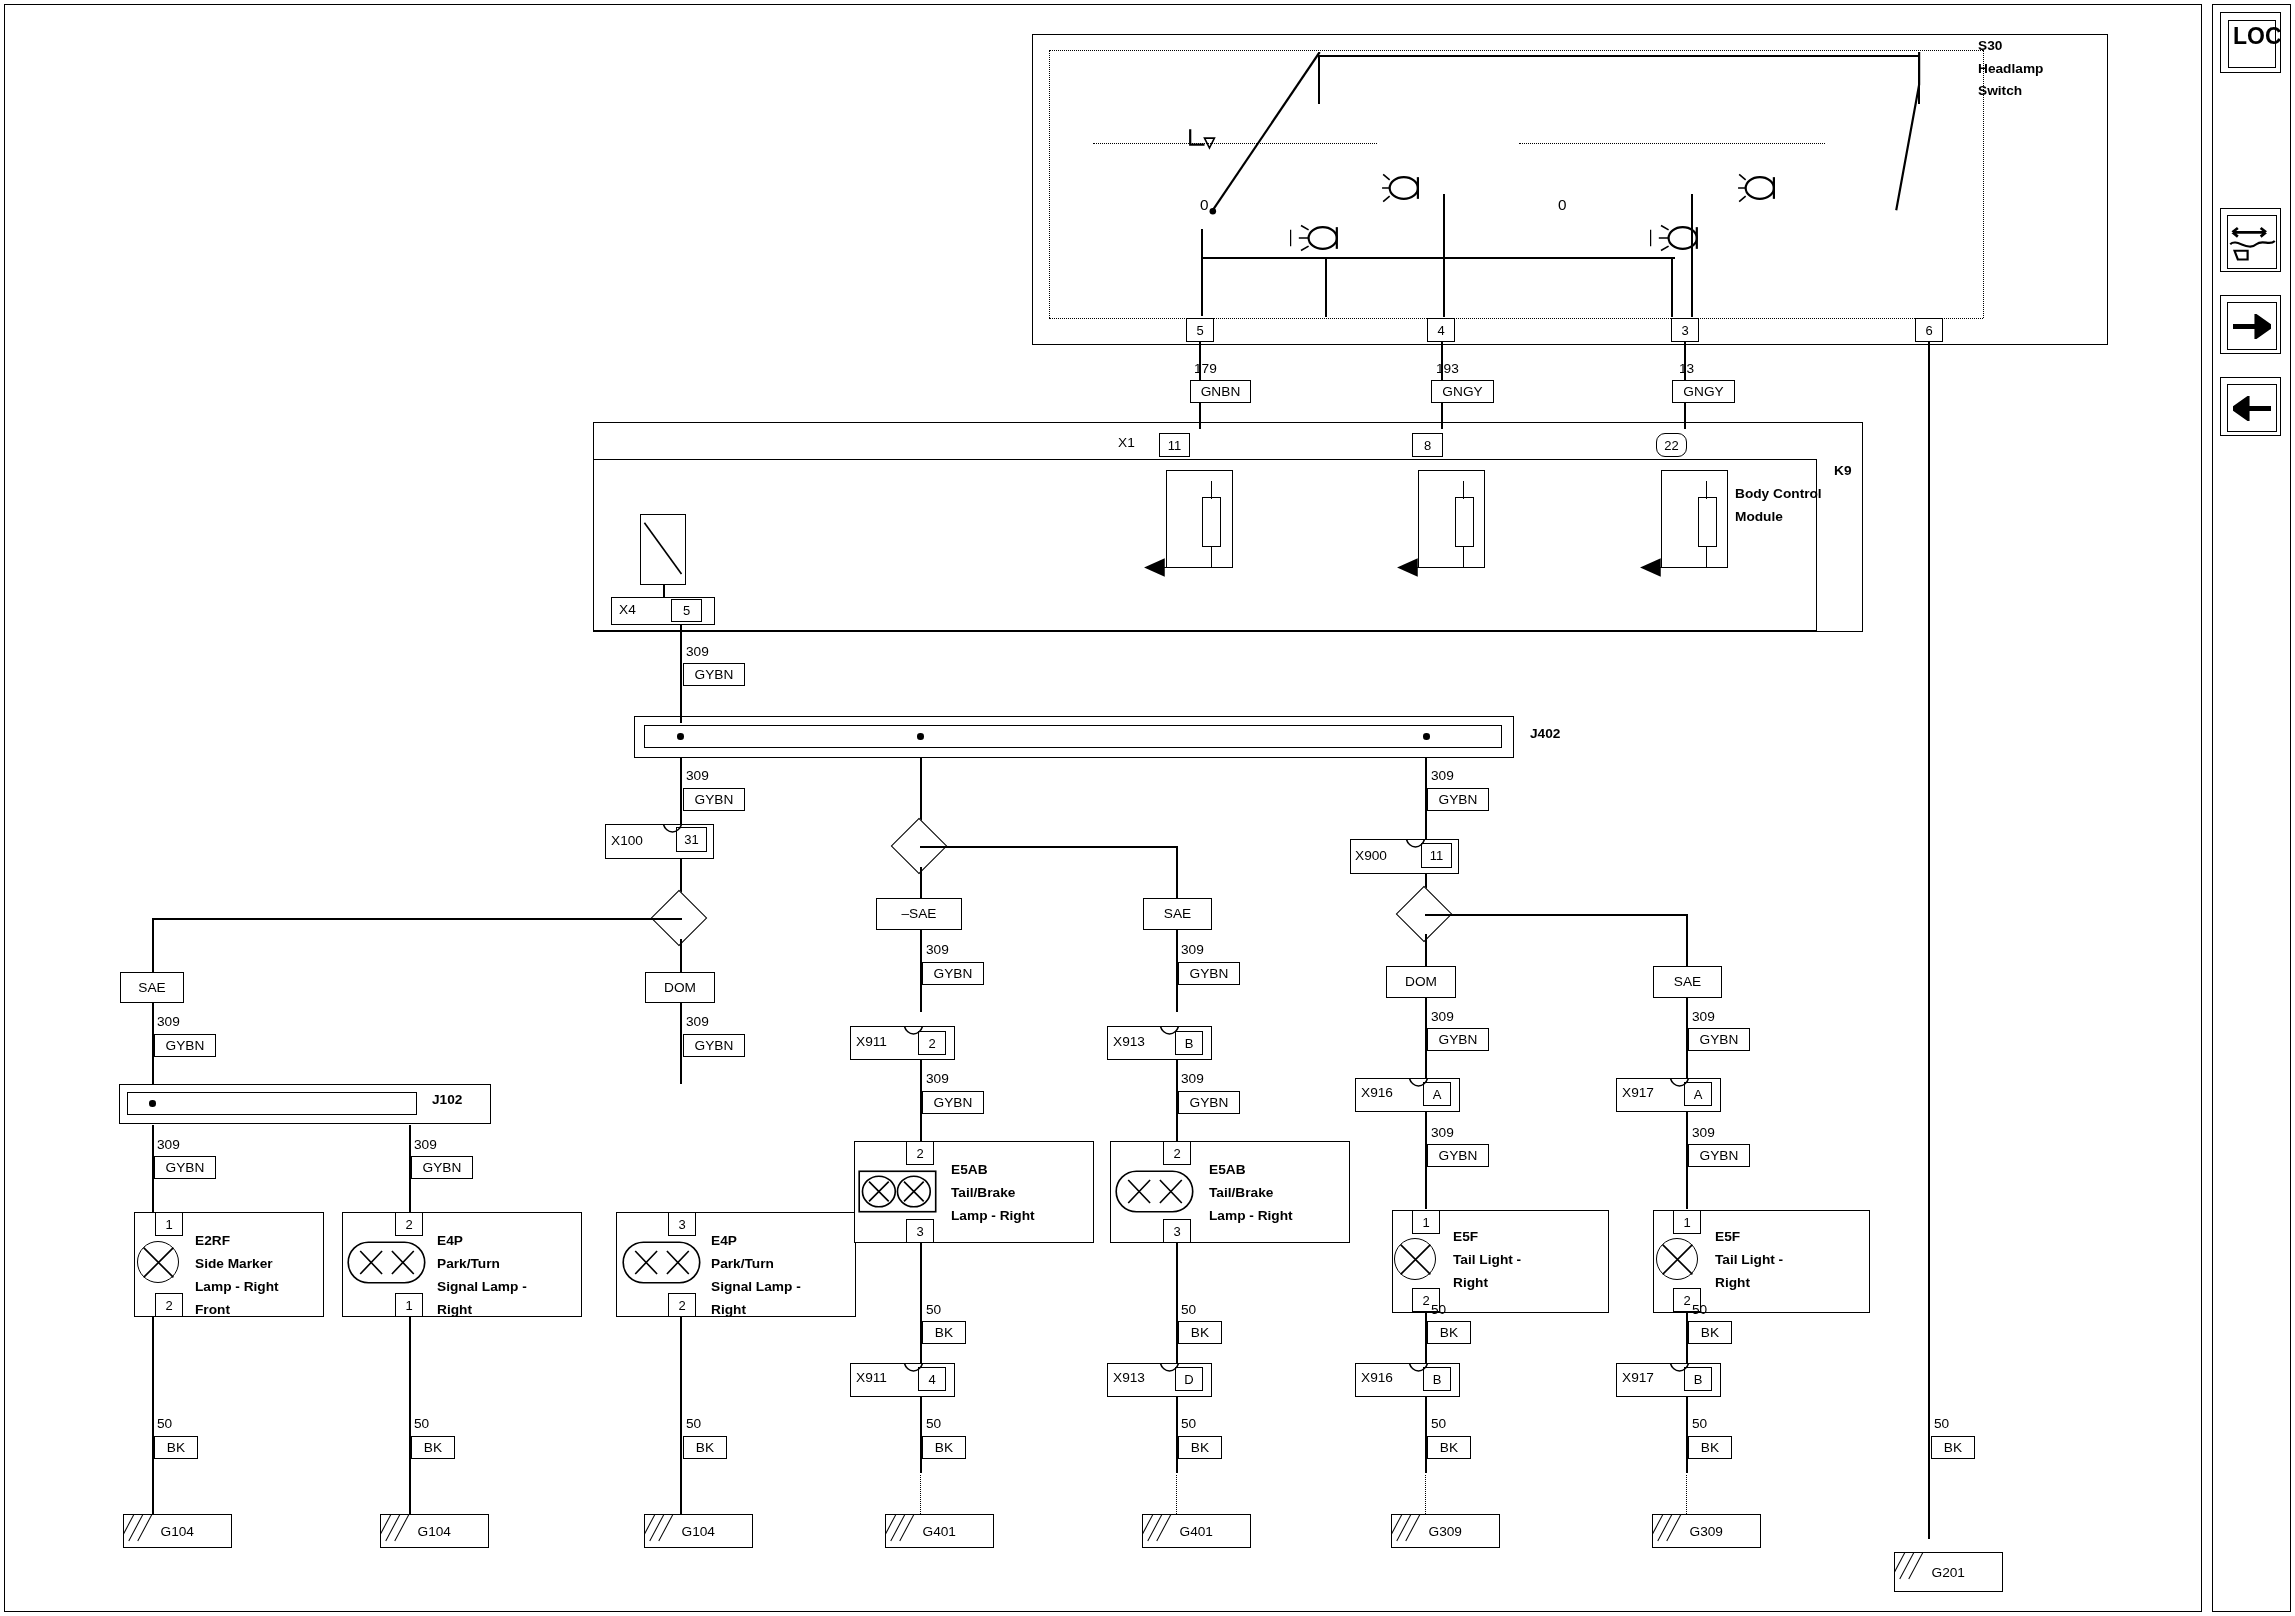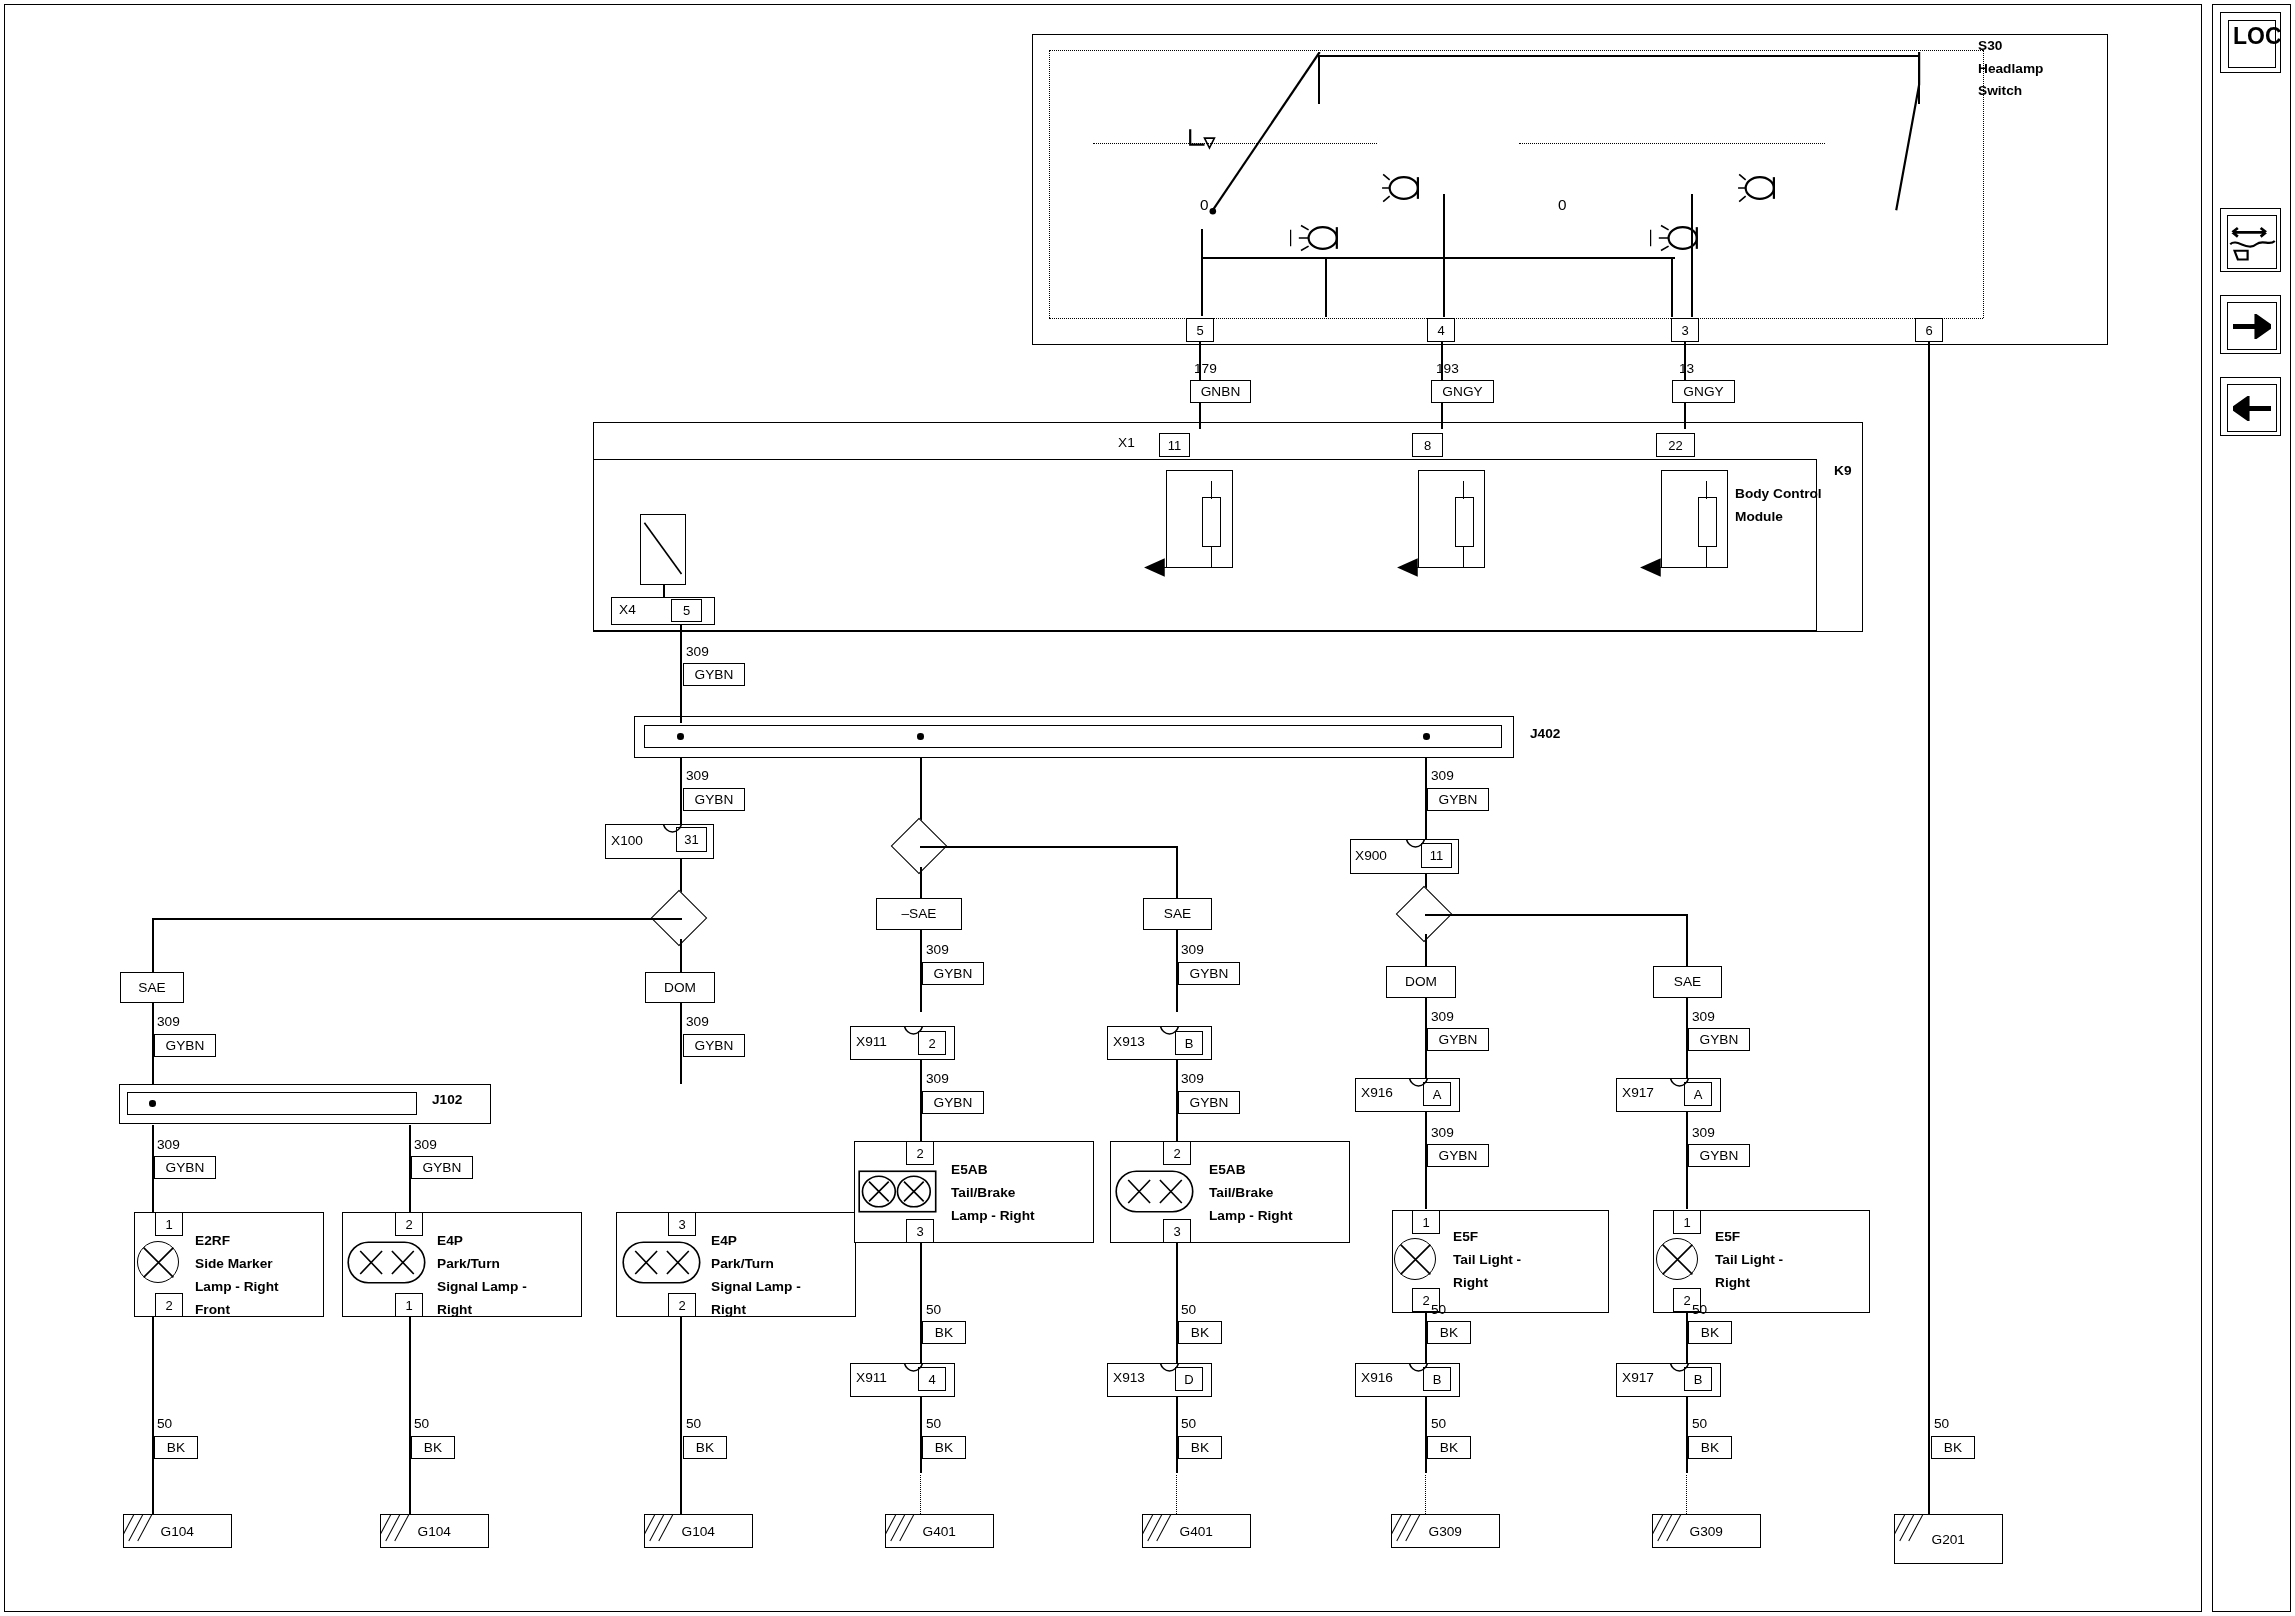--- a/index.html
+++ b/index.html
@@ -158,21 +158,21 @@
   <div class="bd" style="left:593px;top:422px;width:1270px;height:210px;"></div>
   <div class="bd" style="left:593px;top:459px;width:1224px;height:172px;"></div>
 
   <div class="lbl-b" style="left:1834px;top:463px;">K9</div>
   <div class="lbl-b" style="left:1735px;top:486px;">Body Control</div>
   <div class="lbl-b" style="left:1735px;top:509px;">Module</div>
 
   <div class="lbl" style="left:1118px;top:435px;">X1</div>
   <div class="pin" style="left:1159px;top:433px;width:31px;height:24px;">11</div>
   <div class="pin" style="left:1412px;top:433px;width:31px;height:24px;">8</div>
-  <div class="pin" style="left:1656px;top:433px;width:39px;height:24px;">22</div>
+  <div class="pin" style="left:1656px;top:433px;width:31px;height:24px;border-radius:9px;">22</div>
 
   <div class="bd2" style="left:1166px;top:470px;width:67px;height:98px;"></div>
   <div class="res" style="left:1202px;top:497px;width:18.6px;height:50px;"></div>
   <div class="vline-t" style="left:1211px;top:481px;height:17.5px;"></div>
   <div class="vline-t" style="left:1211px;top:546px;height:21px;"></div>
   <div class="hline-t" style="left:1158px;top:567px;width:55px;"></div>
   <svg style="position:absolute;left:1143px;top:556px;" width="25" height="23" viewBox="0 0 46 42">
       <path d="M2 21 L40 4 L40 38 Z" fill="#000"></path>
     </svg>
 
@@ -551,21 +551,21 @@
         <i style="left:3.3px"></i>
         <i style="left:12px"></i>
         <i style="left:21px"></i>
       </span>
     <span style="margin-left:5.5px;">G309</span>
   </div>
 
   <div class="wire-lbl" style="left:1934px;top:1416px;">50</div>
   <div class="wire-code" style="left:1931px;top:1436px;width:44px;height:23px;">BK</div>
   <div class="dash-v" style="left:1928px;top:1475px;height:49px;"></div>
-  <div class="gnd" style="left:1894px;top:1514px;width:109px;height:50px;">
+  <div class="gnd" style="left:1894px;top:1552px;width:109px;height:40px;">
     <span class="hatch">
         <i style="left:3.3px"></i>
         <i style="left:12px"></i>
         <i style="left:21px"></i>
       </span>
     <span style="margin-left:5.5px;">G201</span>
   </div>
 
 </div>
 

